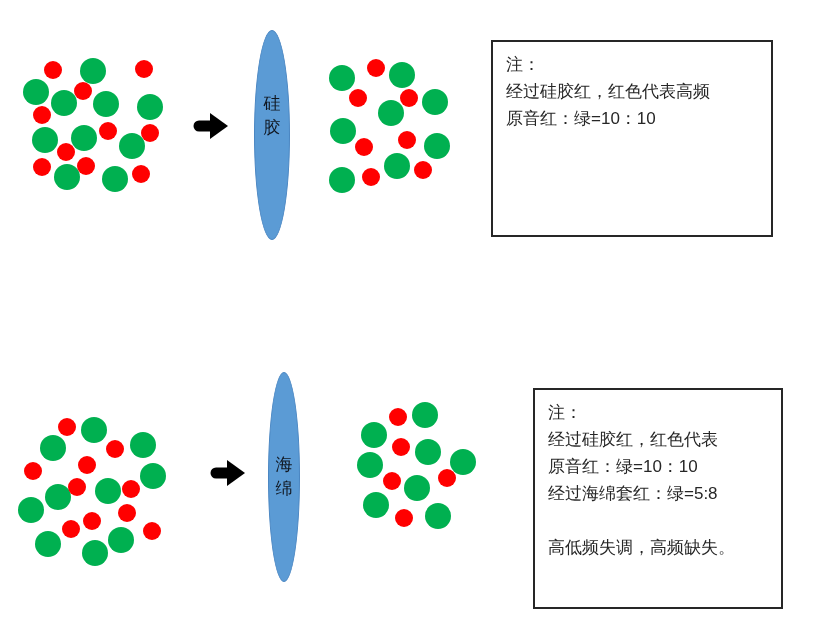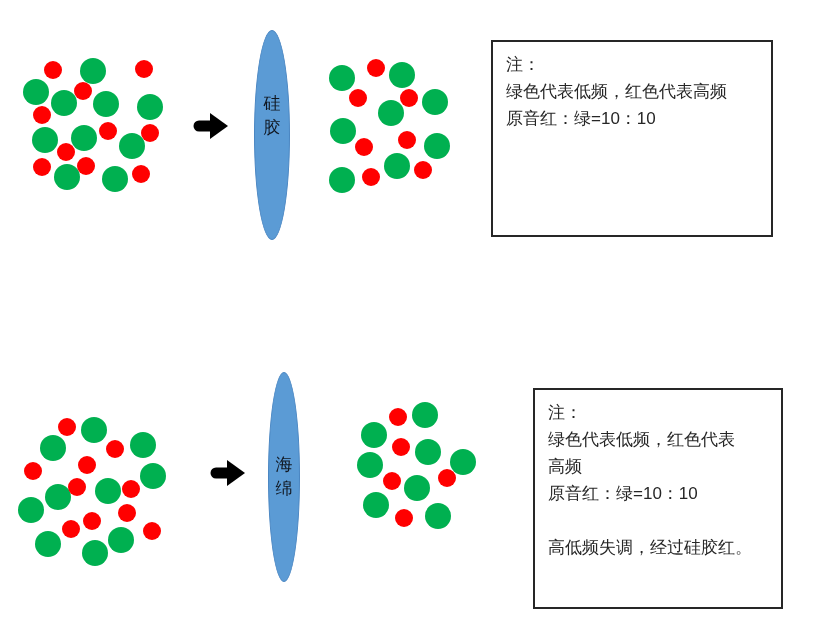--- a/index.html
+++ b/index.html
@@ -80,21 +80,21 @@
       <div class="dot" style="left: 349px; top: 89px; height: 18px; width: 18px; background: rgb(255, 0, 0);"></div>
       <div class="dot" style="left: 400px; top: 89px; height: 18px; width: 18px; background: rgb(255, 0, 0);"></div>
       <div class="dot" style="left: 398px; top: 131px; height: 18px; width: 18px; background: rgb(255, 0, 0);"></div>
       <div class="dot" style="left: 355px; top: 138px; height: 18px; width: 18px; background: rgb(255, 0, 0);"></div>
       <div class="dot" style="left: 414px; top: 161px; height: 18px; width: 18px; background: rgb(255, 0, 0);"></div>
       <div class="dot" style="left: 362px; top: 168px; height: 18px; width: 18px; background: rgb(255, 0, 0);"></div>
     </div>
 
   <div class="note-box" style="left:491px;top:40px;width:282px;height:197px;">
     <div class="note-line">注：</div>
-    <div class="note-line">绿色代表低频，红色代表高频</div>
+    <div class="note-line">经过硅胶红，红色代表高频</div>
     <div class="note-line">原音红：绿=10：10</div>
     <div class="note-line"></div>
   </div>
 
   <div class="cluster">
       <div class="dot" style="left: 81px; top: 417px; height: 26px; width: 26px; background: rgb(0, 176, 80);"></div>
       <div class="dot" style="left: 40px; top: 435px; height: 26px; width: 26px; background: rgb(0, 176, 80);"></div>
       <div class="dot" style="left: 130px; top: 432px; height: 26px; width: 26px; background: rgb(0, 176, 80);"></div>
       <div class="dot" style="left: 140px; top: 463px; height: 26px; width: 26px; background: rgb(0, 176, 80);"></div>
       <div class="dot" style="left: 95px; top: 478px; height: 26px; width: 26px; background: rgb(0, 176, 80);"></div>
@@ -140,20 +140,20 @@
       <div class="dot" style="left: 425px; top: 503px; height: 26px; width: 26px; background: rgb(0, 176, 80);"></div>
       <div class="dot" style="left: 389px; top: 408px; height: 18px; width: 18px; background: rgb(255, 0, 0);"></div>
       <div class="dot" style="left: 392px; top: 438px; height: 18px; width: 18px; background: rgb(255, 0, 0);"></div>
       <div class="dot" style="left: 383px; top: 472px; height: 18px; width: 18px; background: rgb(255, 0, 0);"></div>
       <div class="dot" style="left: 438px; top: 469px; height: 18px; width: 18px; background: rgb(255, 0, 0);"></div>
       <div class="dot" style="left: 395px; top: 509px; height: 18px; width: 18px; background: rgb(255, 0, 0);"></div>
     </div>
 
   <div class="note-box" style="left:533px;top:388px;width:250px;height:221px;">
     <div class="note-line">注：</div>
-    <div class="note-line">绿色代表低频，红色代表</div>
-    <div class="note-line">高频</div>
+    <div class="note-line">经过硅胶红，红色代表</div>
     <div class="note-line">原音红：绿=10：10</div>
+    <div class="note-line">经过海绵套红：绿=5:8</div>
     <div class="note-line"></div>
-    <div class="note-line">高低频失调，经过硅胶红。</div>
+    <div class="note-line">高低频失调，高频缺失。</div>
   </div>
 
 </div>
 
 </body></html>

